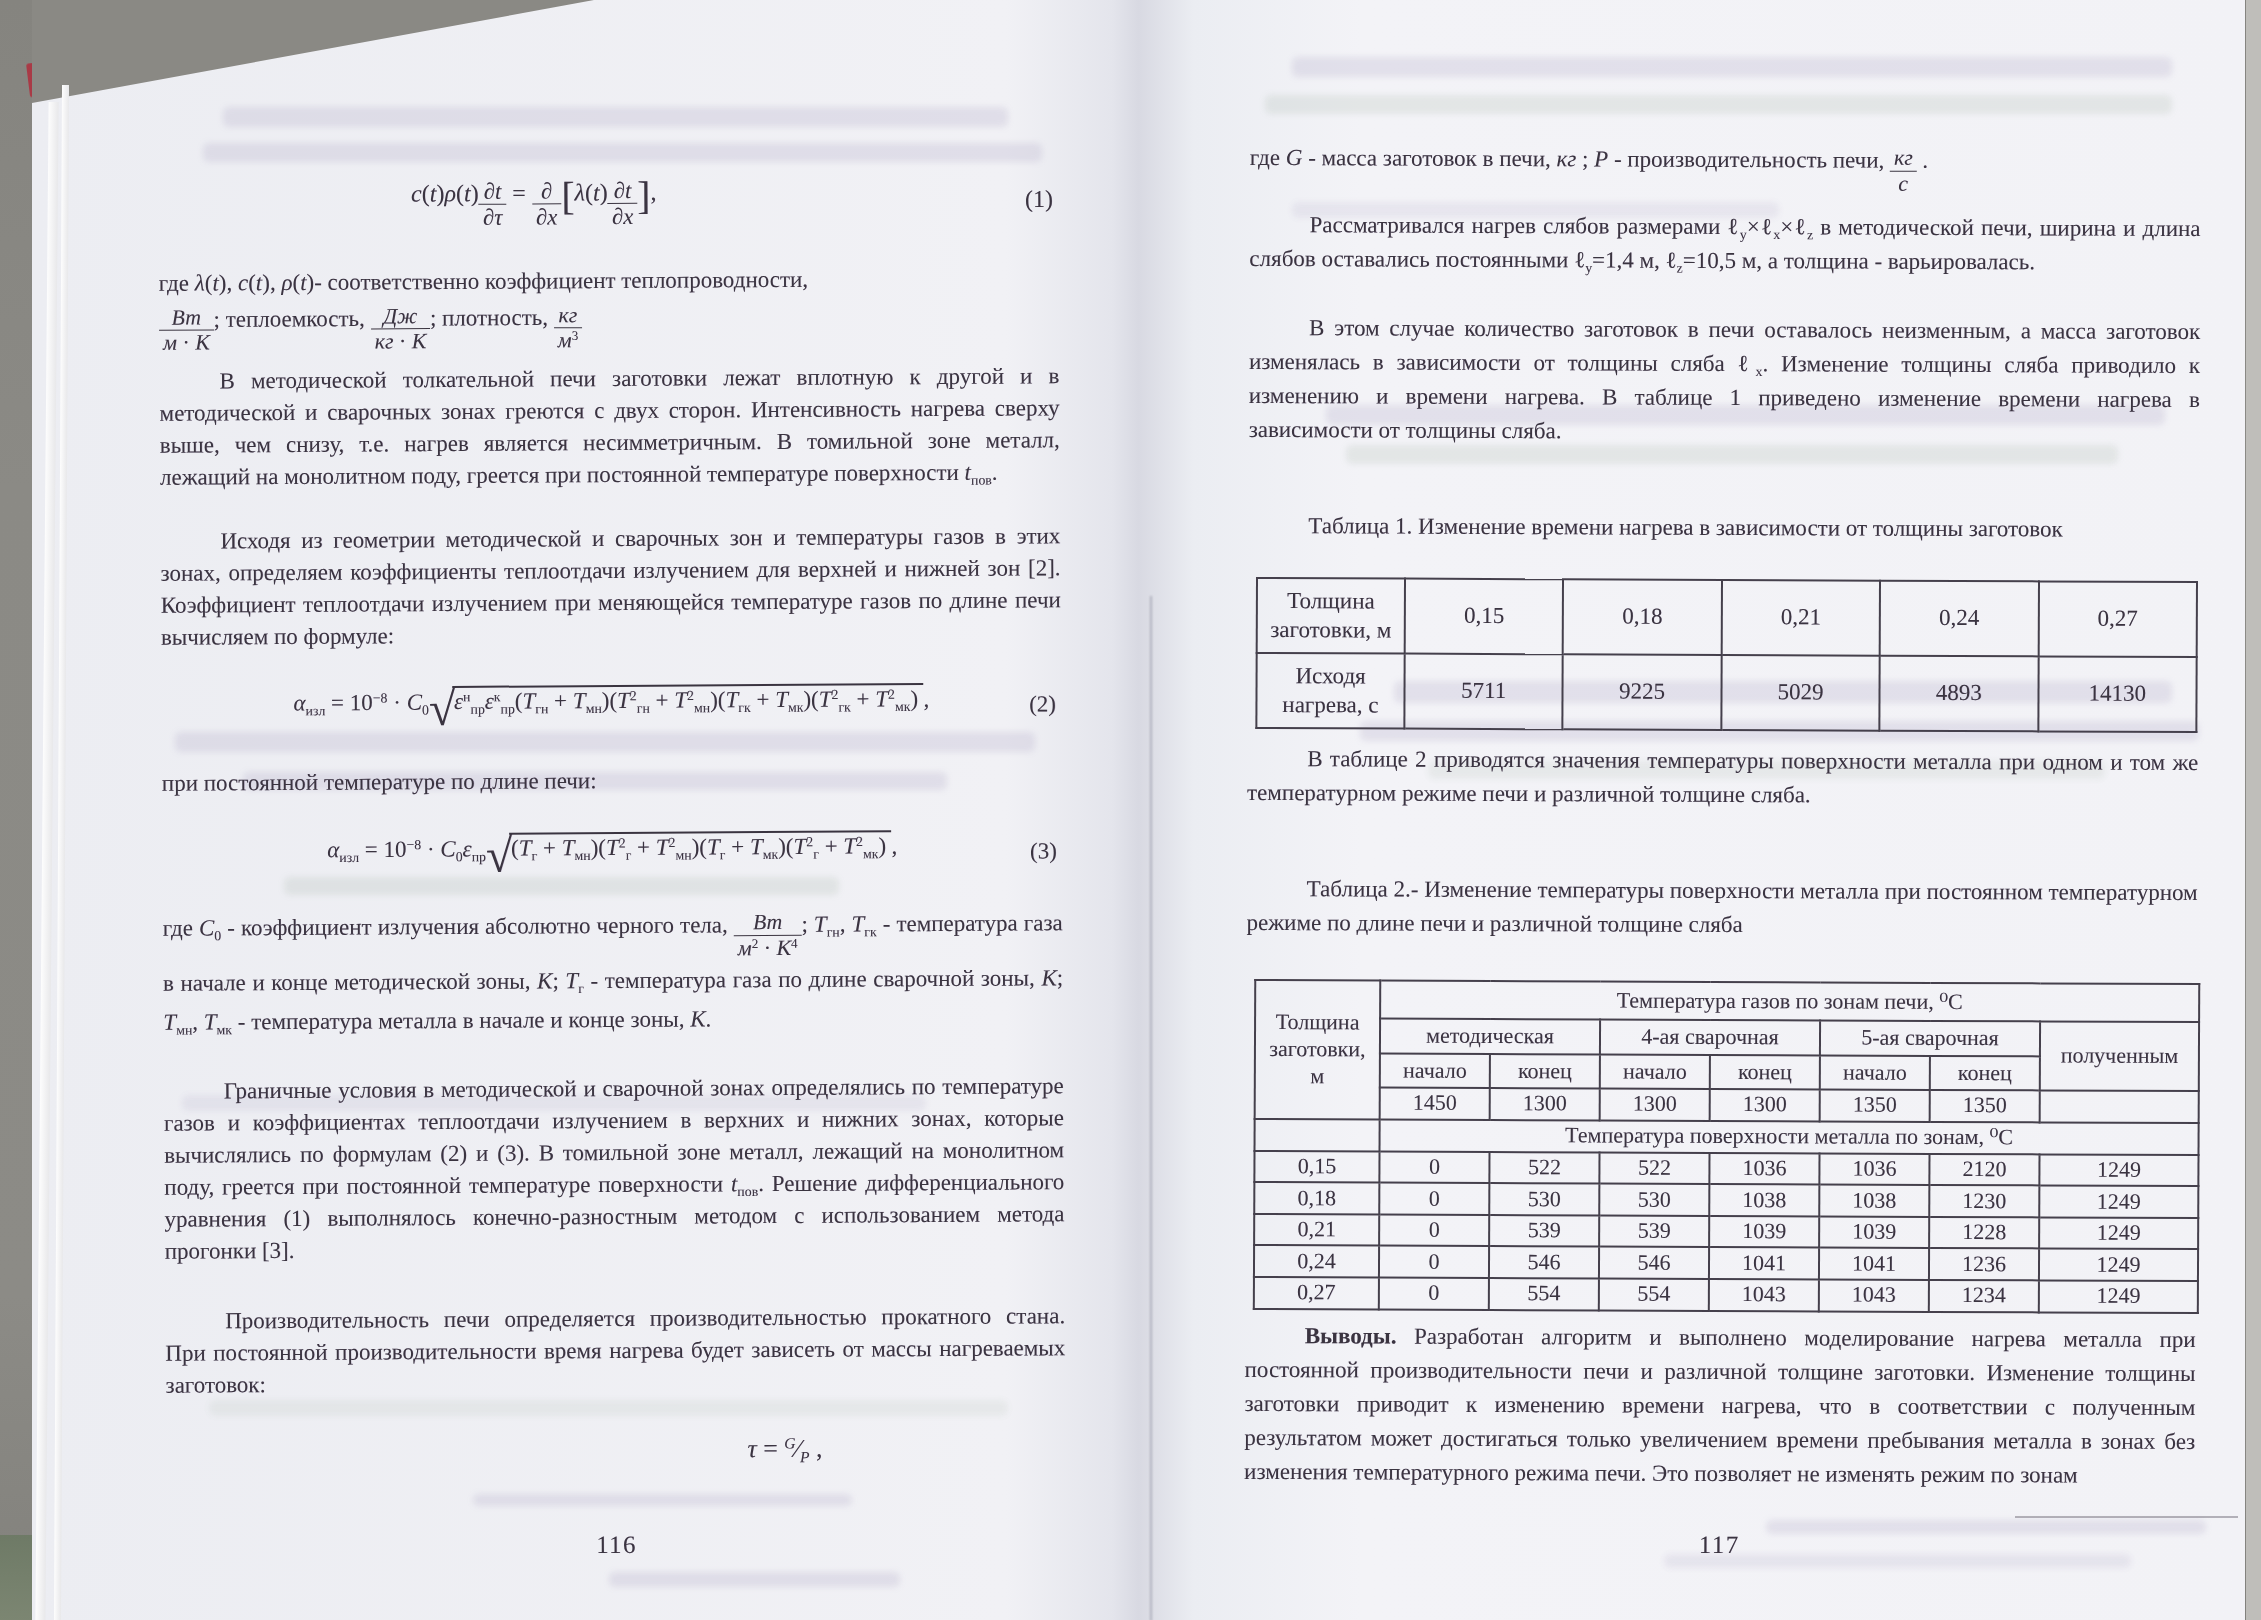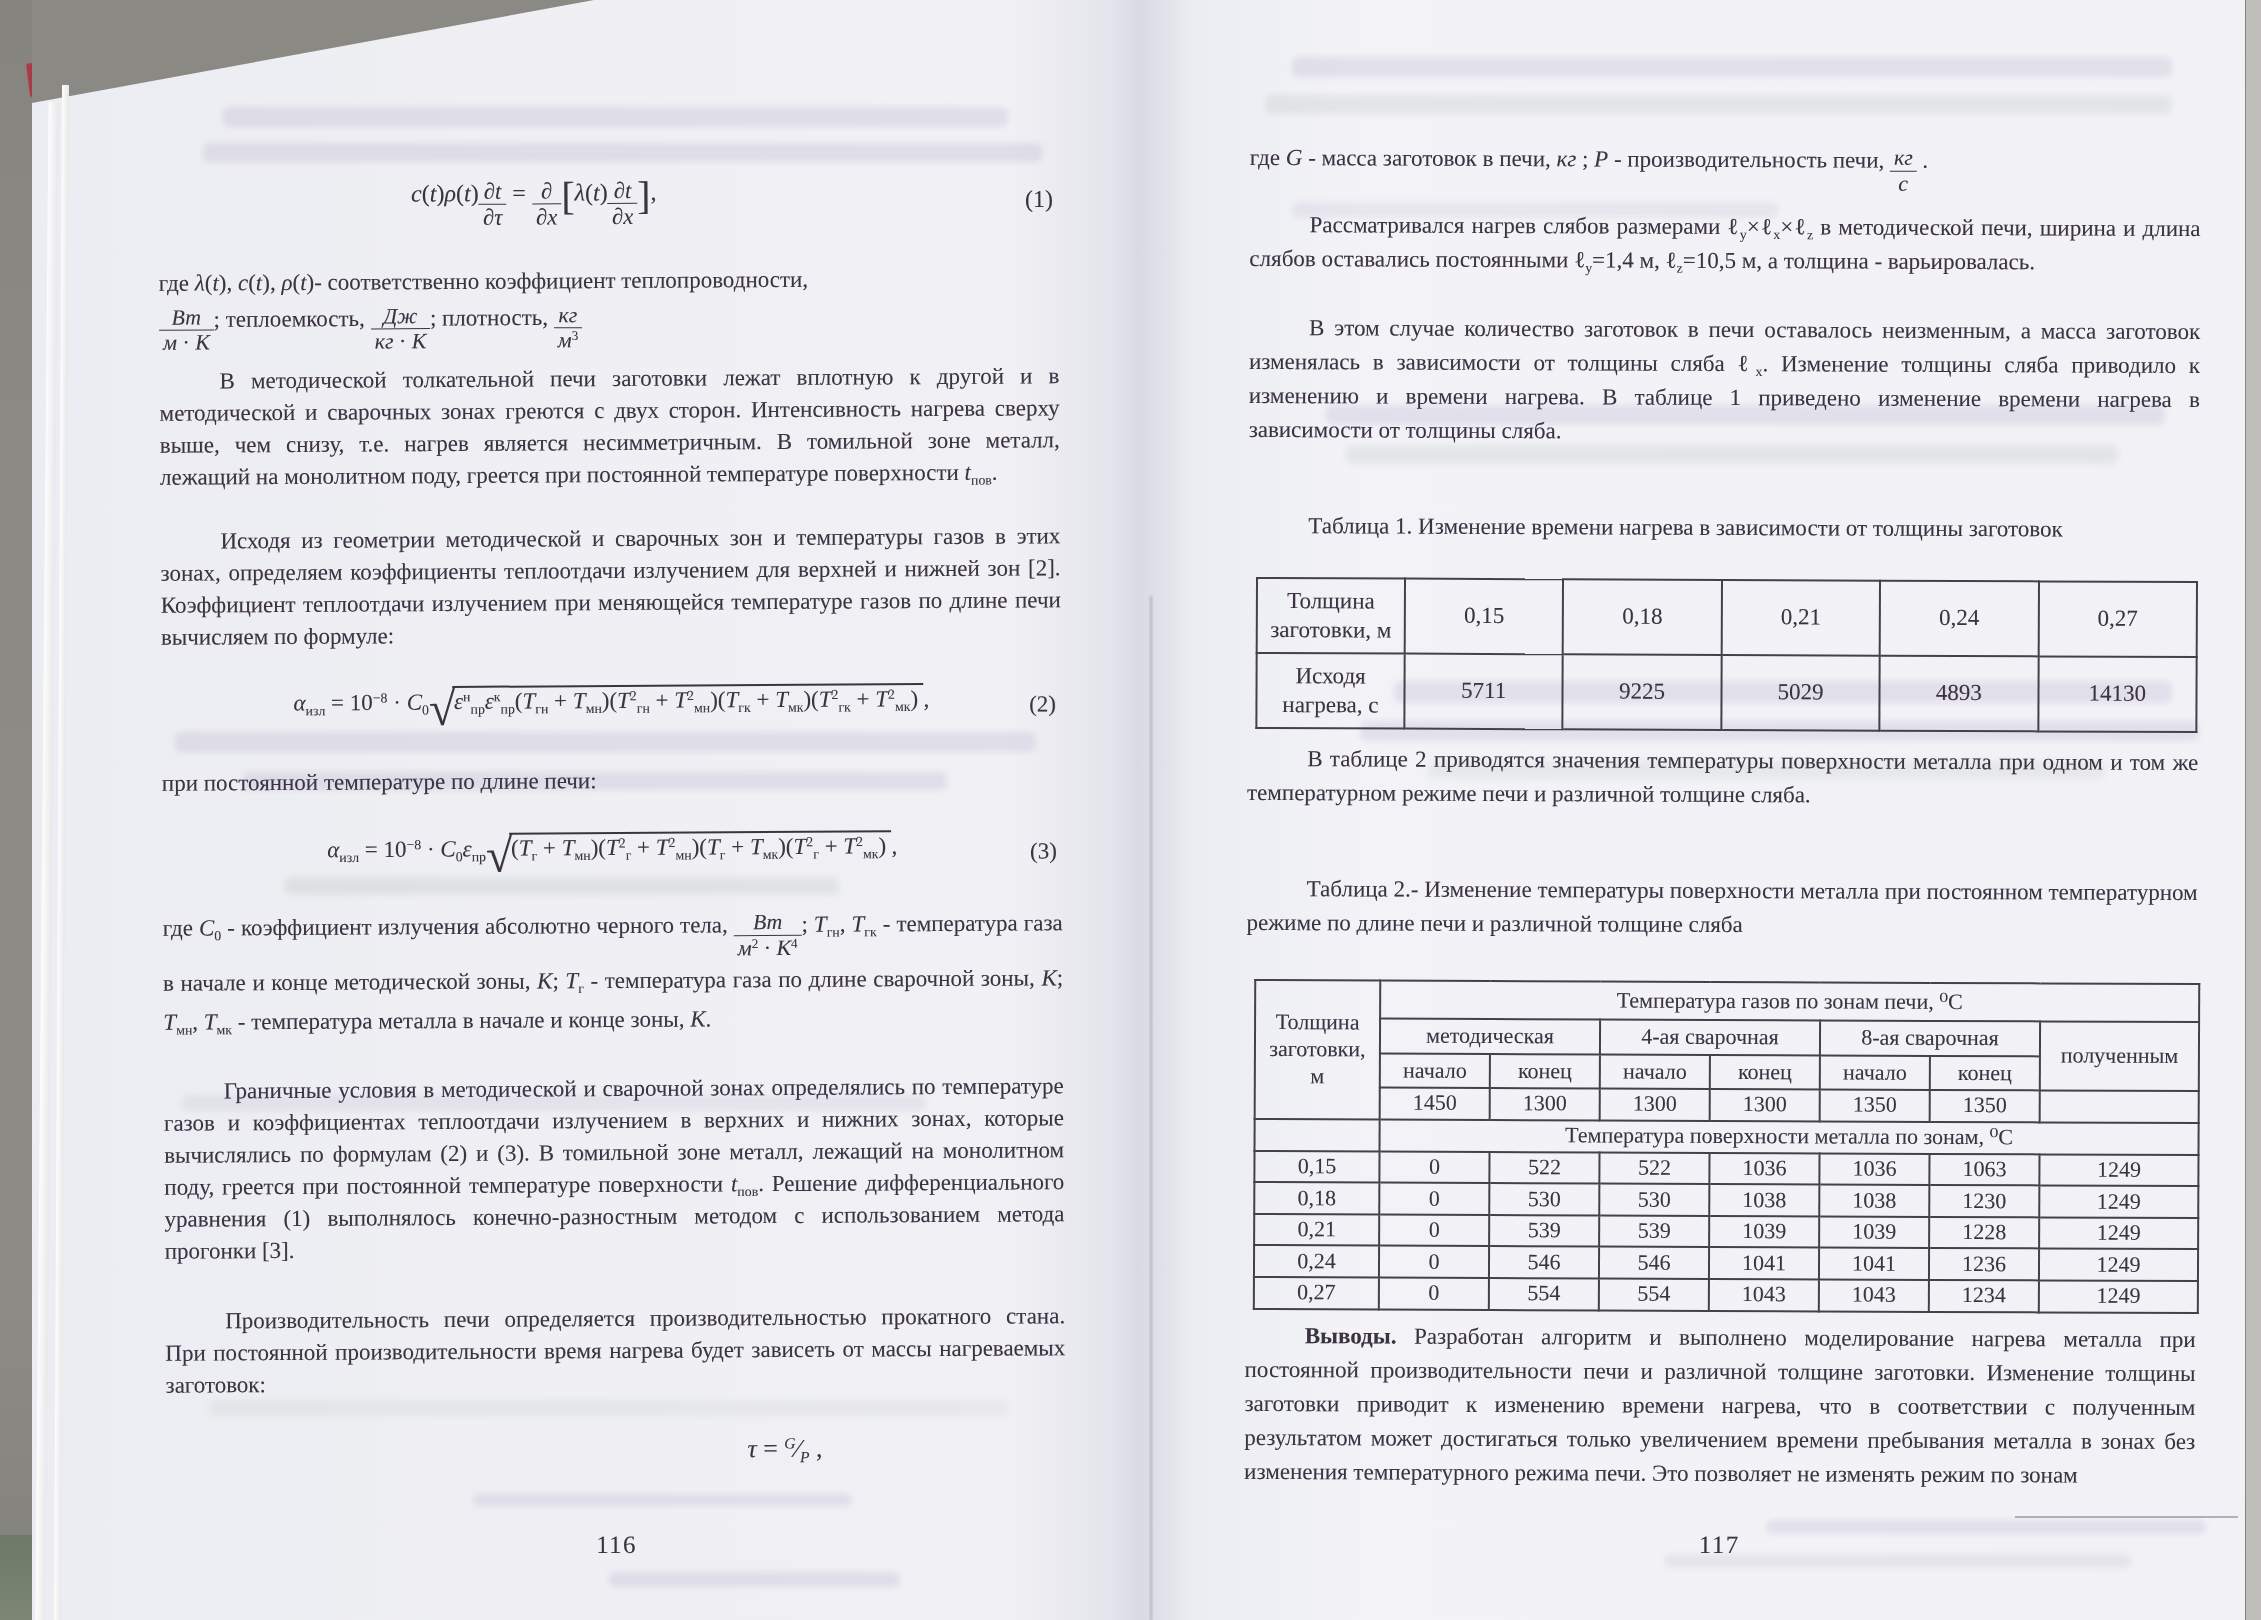--- a/index.html
+++ b/index.html
@@ -205,21 +205,21 @@
           <col style="width:159px">
       </colgroup>
       <tbody>
           <tr style="height:38px;">
         <td rowspan="4">Толщина заготовки, м</td>
         <td colspan="7">Температура газов по зонам печи, ⁰С</td>
       </tr>
       <tr style="height:35px;">
         <td colspan="2">методическая</td>
         <td colspan="2">4-ая сварочная</td>
-        <td colspan="2">8-ая сварочная</td>
+        <td colspan="2">5-ая сварочная</td>
         <td rowspan="2">полученным</td>
       </tr>
       <tr style="height:34px;">
         <td>начало</td>
         <td>конец</td>
         <td>начало</td>
         <td>конец</td>
         <td>начало</td>
         <td>конец</td>
       </tr>
@@ -236,21 +236,21 @@
         <td></td>
         <td colspan="7">Температура поверхности металла по зонам, ⁰С</td>
       </tr>
       <tr style="height:31px;">
         <td>0,15</td>
         <td>0</td>
         <td>522</td>
         <td>522</td>
         <td>1036</td>
         <td>1036</td>
-        <td>1063</td>
+        <td>2120</td>
         <td>1249</td>
       </tr>
       <tr style="height:31px;">
         <td>0,18</td>
         <td>0</td>
         <td>530</td>
         <td>530</td>
         <td>1038</td>
         <td>1038</td>
         <td>1230</td>

